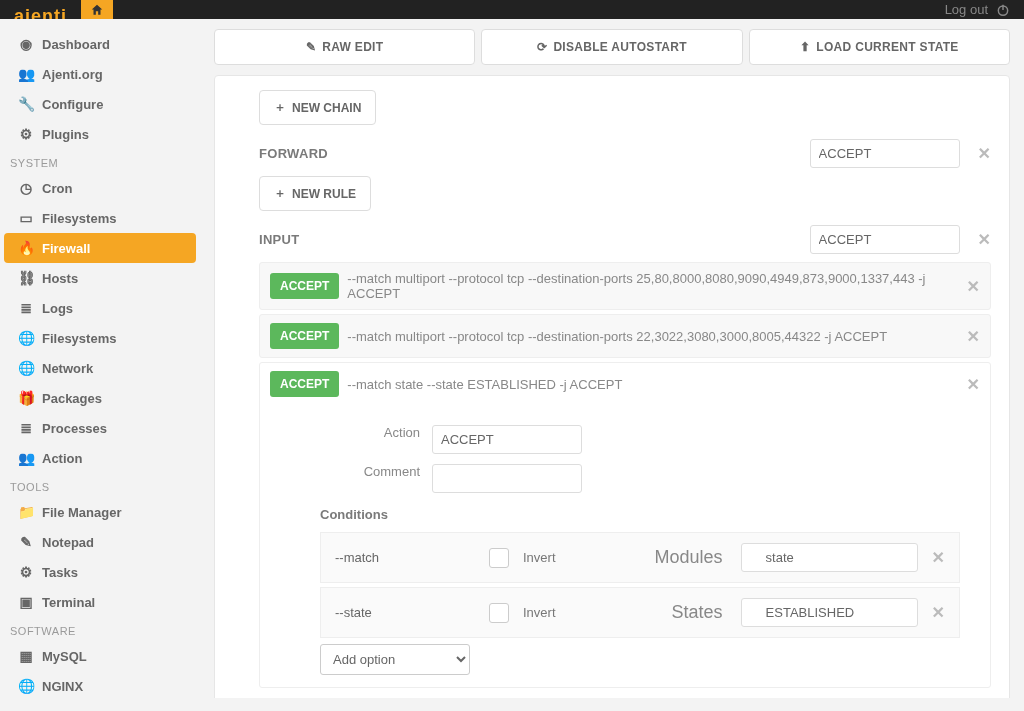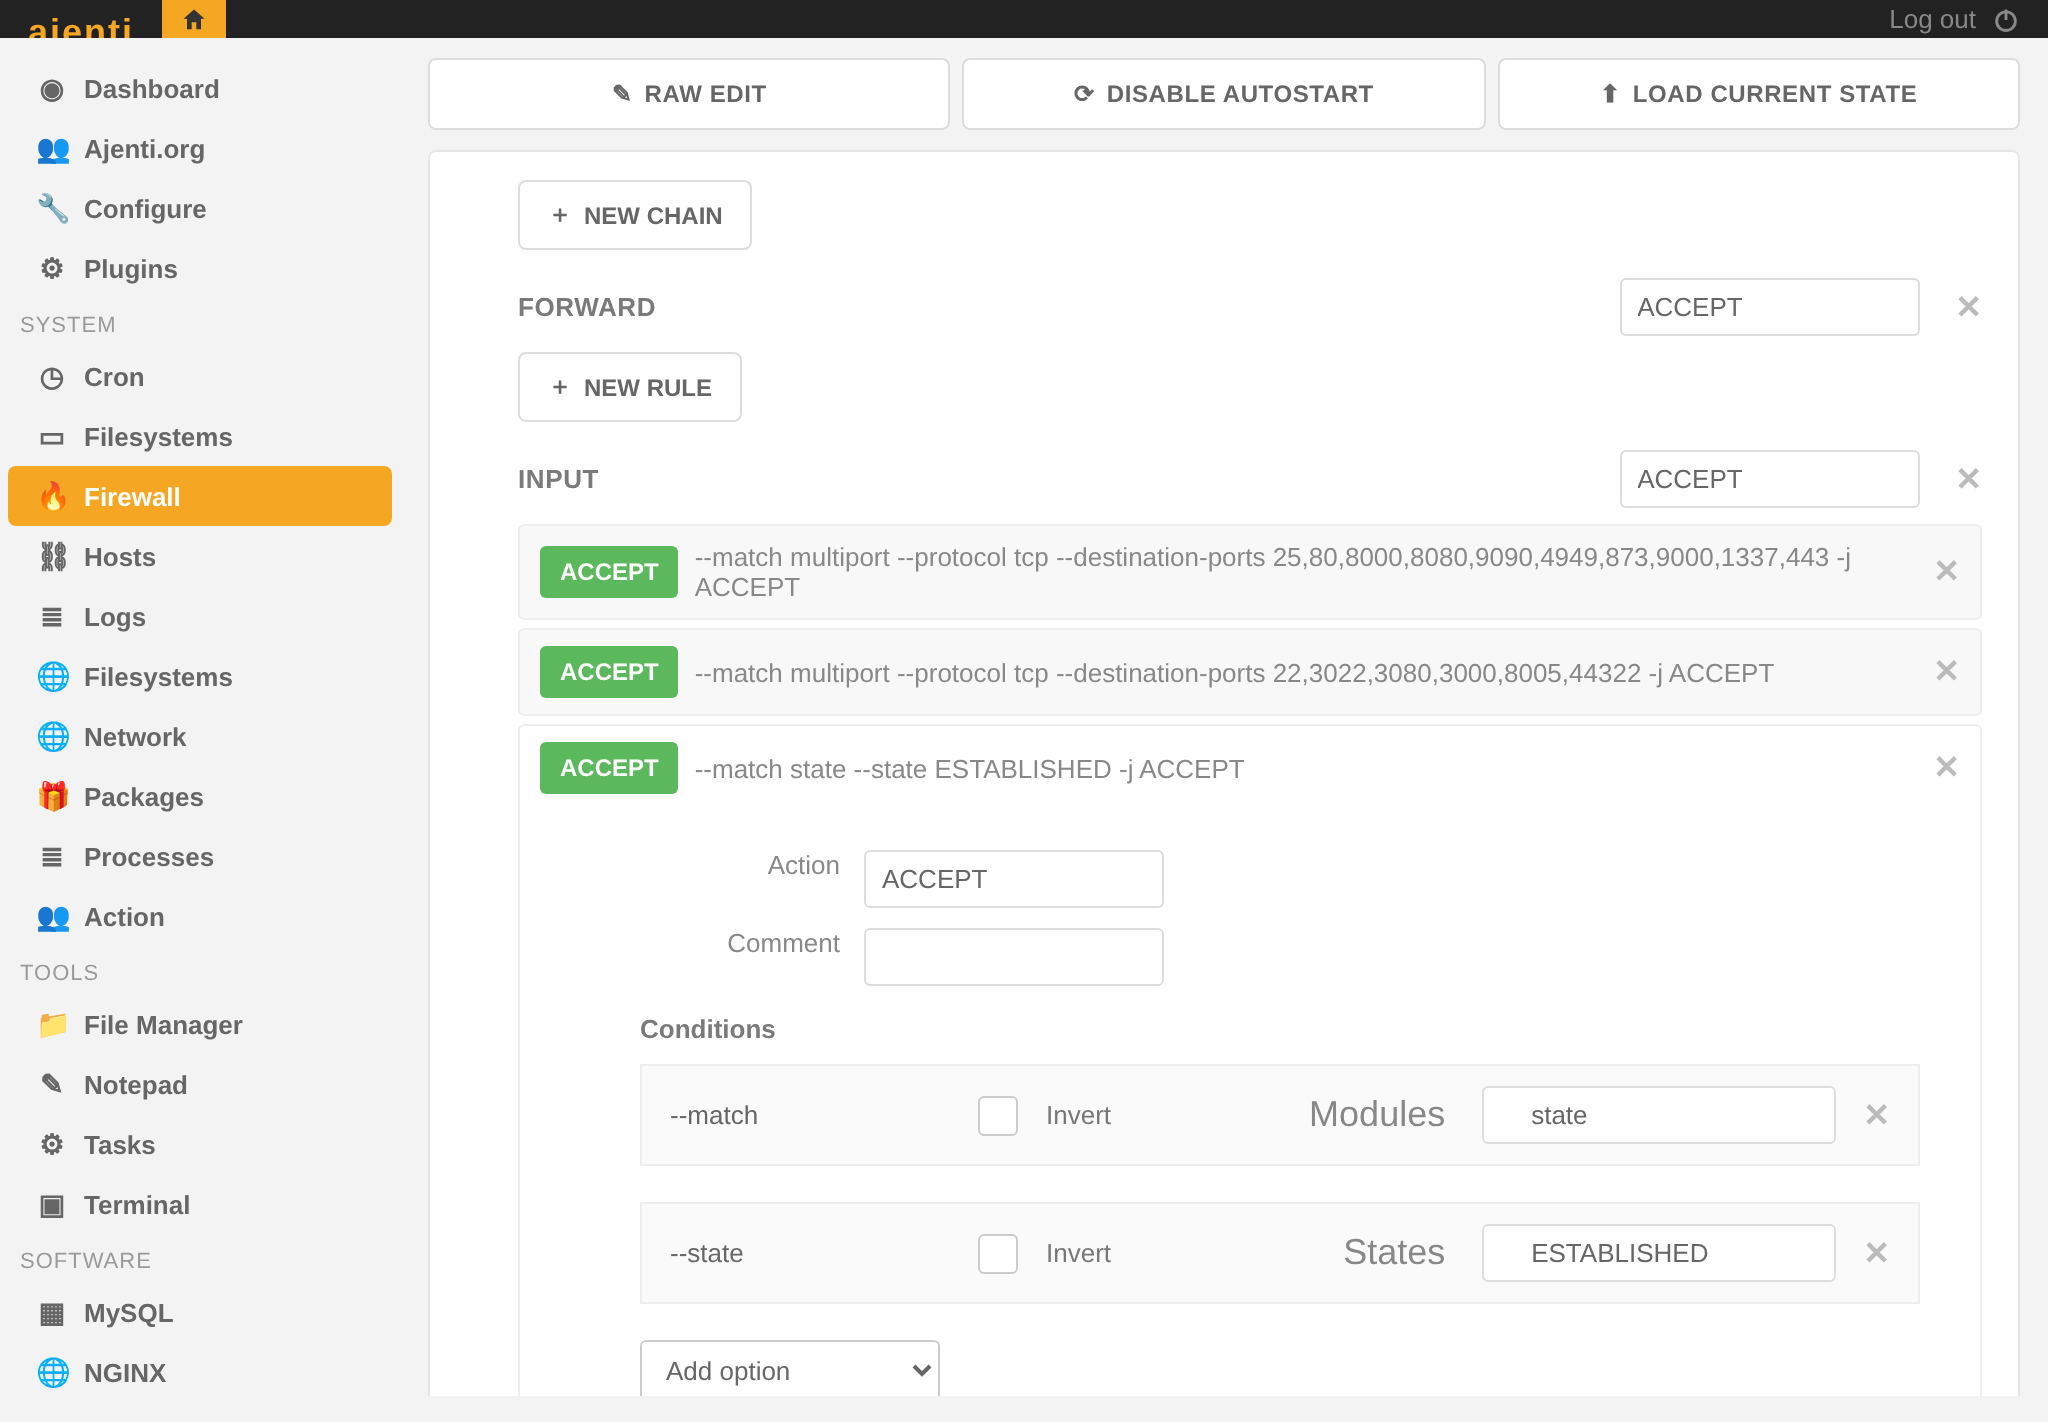--- a/index.html
+++ b/index.html
@@ -32,21 +32,21 @@
 .rule .badge { background: #5cb85c; color: #fff; font-weight: bold; font-size: 12px; padding: 6px 10px; border-radius: 3px; }
 .rule .desc { color: #888; font-size: 13px; flex: 1; }
 .rule .x { color: #bbb; font-size: 16px; font-weight: bold; cursor: pointer; }
 .rule.expanded { flex-direction: column; align-items: stretch; padding: 0; background: #fff; border: 1px solid #eee; }
 .rule.expanded .rhead { display: flex; align-items: center; gap: 8px; padding: 8px 10px; }
 .rule.expanded .body { padding: 12px 30px 12px 60px; }
 .fld { display: flex; align-items: flex-start; gap: 12px; margin-bottom: 10px; }
 .fld label { width: 100px; text-align: right; color: #888; font-size: 13px; }
 .fld input[type=text] { border: 1px solid #ddd; border-radius: 3px; padding: 6px 8px; width: 150px; font-size: 13px; color: #666; }
 .cond-title { font-weight: bold; color: #7a7a7a; font-size: 13px; margin: 14px 0 10px 0; }
-.cond-row { display: flex; align-items: center; gap: 14px; background: #fafafa; border: 1px solid #eee; padding: 10px 14px; margin-bottom: 18px; }
+.cond-row { display: flex; align-items: center; gap: 14px; background: #fafafa; border: 1px solid #eee; padding: 10px 14px; margin-bottom: 4px; }
 .cond-row .opt { width: 140px; color: #666; font-size: 13px; }
 .cond-row .cb { width: 20px; height: 20px; border: 1px solid #ccc; border-radius: 3px; background: #fff; }
 .cond-row .inv { color: #777; font-size: 13px; width: 50px; }
 .cond-row .k { flex: 1; text-align: right; color: #888; font-size: 18px; padding-right: 4px; }
 .cond-row input { border: 1px solid #ddd; border-radius: 3px; padding: 6px 24px; width: 177px; font-size: 13px; color: #666; }
 .cond-row .cx { color: #bbb; font-size: 16px; font-weight: bold; cursor: pointer; }
 .addopt { margin-top: 6px; }
 .addopt select { border: 1px solid #ccc; border-radius: 3px; padding: 6px 8px; width: 150px; font-size: 13px; color: #666; background: #fff; }
 svg { display: block; }
 </style>

